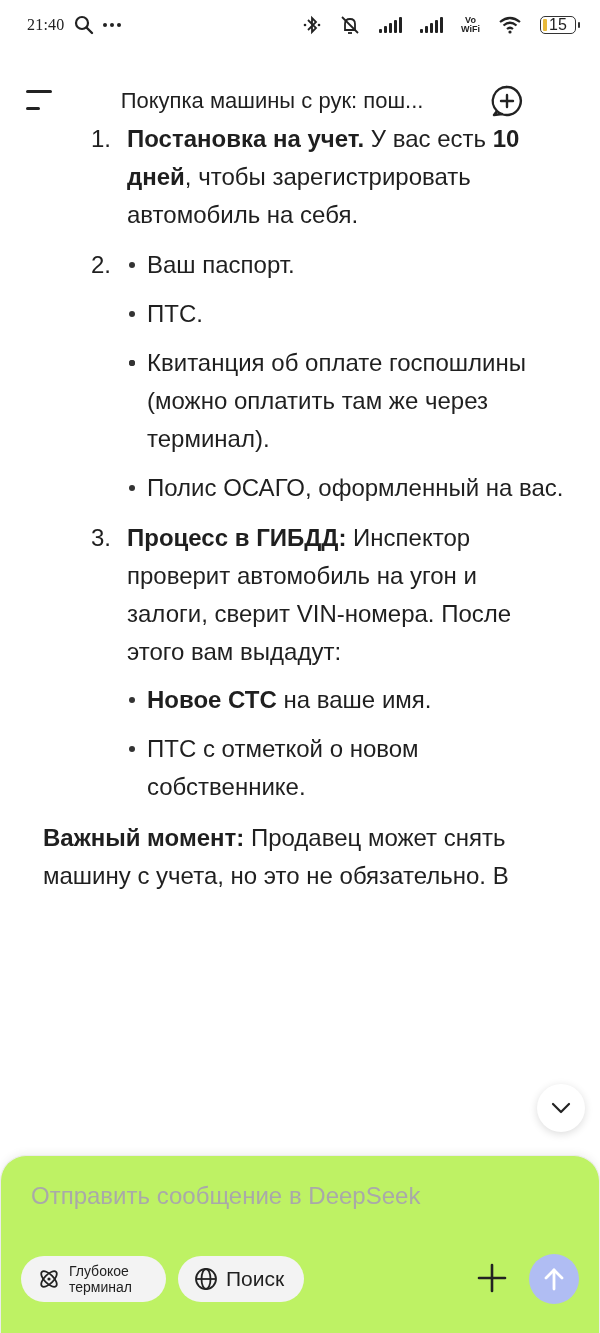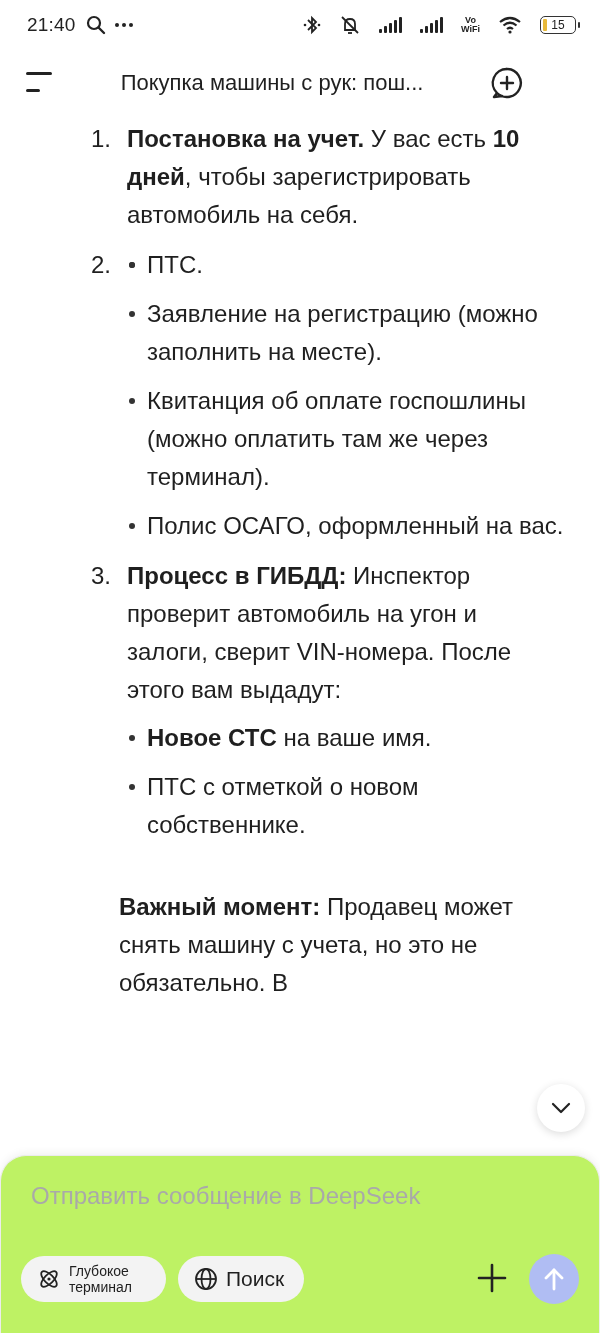--- a/index.html
+++ b/index.html
@@ -1,48 +1,48 @@
 <!DOCTYPE html>
 <html><head>
 <meta charset="utf-8">
 <style>
   * { box-sizing: border-box; margin: 0; padding: 0; }
   html, body { width: 600px; height: 1333px; overflow: hidden; background: #ffffff; }
   body { font-family: "Liberation Sans", "DejaVu Sans", sans-serif; color: #1f1f1f; position: relative; }
 
   
   .status-bar { position: absolute; top: 0; left: 0; width: 600px; height: 50px; display: flex; align-items: center; padding: 0 24px 0 27px; }
-  .status-time { font-size: 19px; color: #222; letter-spacing: 0.2px; }
+  .status-time { font-size: 16px; color: #222; letter-spacing: 0.2px; font-family: Liberation Serif, serif; }
   .status-left-icons { display: flex; align-items: center; margin-left: 10px; gap: 8px; }
   .status-right { margin-left: auto; display: flex; align-items: center; gap: 18px; color: #222; }
   .sig { display: flex; align-items: flex-end; gap: 2px; height: 16px; }
   .sig span { width: 3px; background: #222; display: block; border-radius: 1px; }
   .vowifi { font-size: 9px; line-height: 9px; text-align: center; font-weight: bold; }
-  .battery { width: 36px; height: 18px; border: 1.5px solid #333; border-radius: 5px; position: relative; display: flex; align-items: center; justify-content: center; font-size: 12px; }
+  .battery { width: 36px; height: 18px; border: 1.5px solid #333; border-radius: 5px; position: relative; display: flex; align-items: center; justify-content: center; font-size: 16px; }
   .battery::after { content: ""; position: absolute; right: -5px; top: 5px; width: 2px; height: 6px; background: #333; border-radius: 1px; }
   .battery .fill { position: absolute; left: 2px; top: 2px; bottom: 2px; width: 4px; background: #e8b93a; border-radius: 1px; }
   .battery span.lvl { position: relative; }
 
   
-  .header { position: absolute; top: 50px; left: 0; width: 544px; height: 66px; display: flex; align-items: center; }
+  .header { position: absolute; top: 68px; left: 0; width: 544px; height: 66px; display: flex; align-items: center; }
   .menu-btn { position: absolute; left: 24px; top: 22px; width: 28px; height: 22px; cursor: pointer; }
   .menu-btn .l1 { position: absolute; left: 2px; top: 0; width: 26px; height: 3px; background: #222; border-radius: 2px; }
   .menu-btn .l2 { position: absolute; left: 2px; top: 17px; width: 14px; height: 3px; background: #222; border-radius: 2px; }
   .chat-title { position: absolute; left: 0; right: 0; text-align: center; font-size: 22px; color: #1f1f1f; top: 20px; }
   .new-chat-btn { position: absolute; right: 20px; top: 16px; width: 34px; height: 34px; cursor: pointer; }
 
   
   .content { position: absolute; top: 120px; left: 0; width: 600px; font-size: 24px; line-height: 38px; color: #1f1f1f; }
   .ol-item { position: relative; padding-left: 127px; padding-right: 40px; margin-bottom: 12px; }
   .ol-num { position: absolute; left: 91px; top: 0; }
   .b { font-weight: 600; }
   .ul { margin-top: 10px; }
   .ul-item { position: relative; padding-left: 147px; padding-right: 30px; margin-bottom: 11px; }
   .ul-item .dot { position: absolute; left: 129px; top: 16px; width: 6px; height: 6px; border-radius: 50%; background: #333; }
-  .para { padding-left: 119px; padding-right: 20px; margin-top: 44px; }
+  .para { padding-left: 43px; padding-right: 20px; margin-top: 13px; }
 
   
   .scroll-btn { position: absolute; left: 537px; top: 1084px; width: 48px; height: 48px; border-radius: 50%; background: #fff; box-shadow: 0 2px 8px rgba(0,0,0,0.14); display: flex; align-items: center; justify-content: center; cursor: pointer; z-index: 5; }
 
   
   .composer { position: absolute; left: 0; top: 1155px; width: 600px; height: 178px; background: #bef264; border-radius: 26px 26px 0 0; box-shadow: 0 -2px 8px rgba(0,0,0,0.06); border: 1px solid #ececec; border-bottom: none; z-index: 4; }
   .composer-input { position: absolute; left: 30px; top: 26px; width: 520px; border: none; outline: none; font-size: 24px; color: #1f1f1f; background: transparent; font-family: "Liberation Sans", sans-serif; }
   .composer-input::placeholder { color: #a9a9a9; }
   .pill { position: absolute; top: 100px; height: 46px; border-radius: 23px; background: #f3f3f3; display: flex; align-items: center; cursor: pointer; }
   .pill-deep { left: 20px; width: 145px; padding-left: 16px; }
@@ -127,23 +127,23 @@
 <div class="content">
   <div class="ol-item">
     <span class="ol-num">1.</span>
     <span class="b">Постановка на учет.</span><span> У вас есть </span><span class="b">10 дней</span><span>, чтобы зарегистрировать автомобиль на себя.</span>
   </div>
 
   <div class="ol-item" style="margin-bottom:6px">
     <span class="ol-num">2.</span>
   </div>
   <div class="ul">
+    <div class="ul-item"><span class="dot"></span><span>Ваш паспорт.</span></div>
+    <div class="ul-item"><span class="dot"></span><span>ПТС.</span></div>
     <div class="ul-item"><span class="dot"></span></div>
-    <div class="ul-item"><span class="dot"></span><span>ПТС.</span></div>
-    <div class="ul-item"><span class="dot"></span><span>Заявление на регистрацию (можно заполнить на месте).</span></div>
     <div class="ul-item"><span class="dot"></span><span>Квитанция об оплате госпошлины (можно оплатить там же через терминал).</span></div>
     <div class="ul-item"><span class="dot"></span><span>Полис ОСАГО, оформленный на вас.</span></div>
   </div>
 
   <div class="ol-item" style="margin-top:12px;margin-bottom:6px">
     <span class="ol-num">3.</span>
     <span class="b">Процесс в ГИБДД:</span><span> Инспектор проверит автомобиль на угон и залоги, сверит VIN-номера. После этого вам выдадут:</span>
   </div>
   <div class="ul">
     <div class="ul-item"><span class="dot"></span><span class="b">Новое СТС</span><span> на ваше имя.</span></div>

